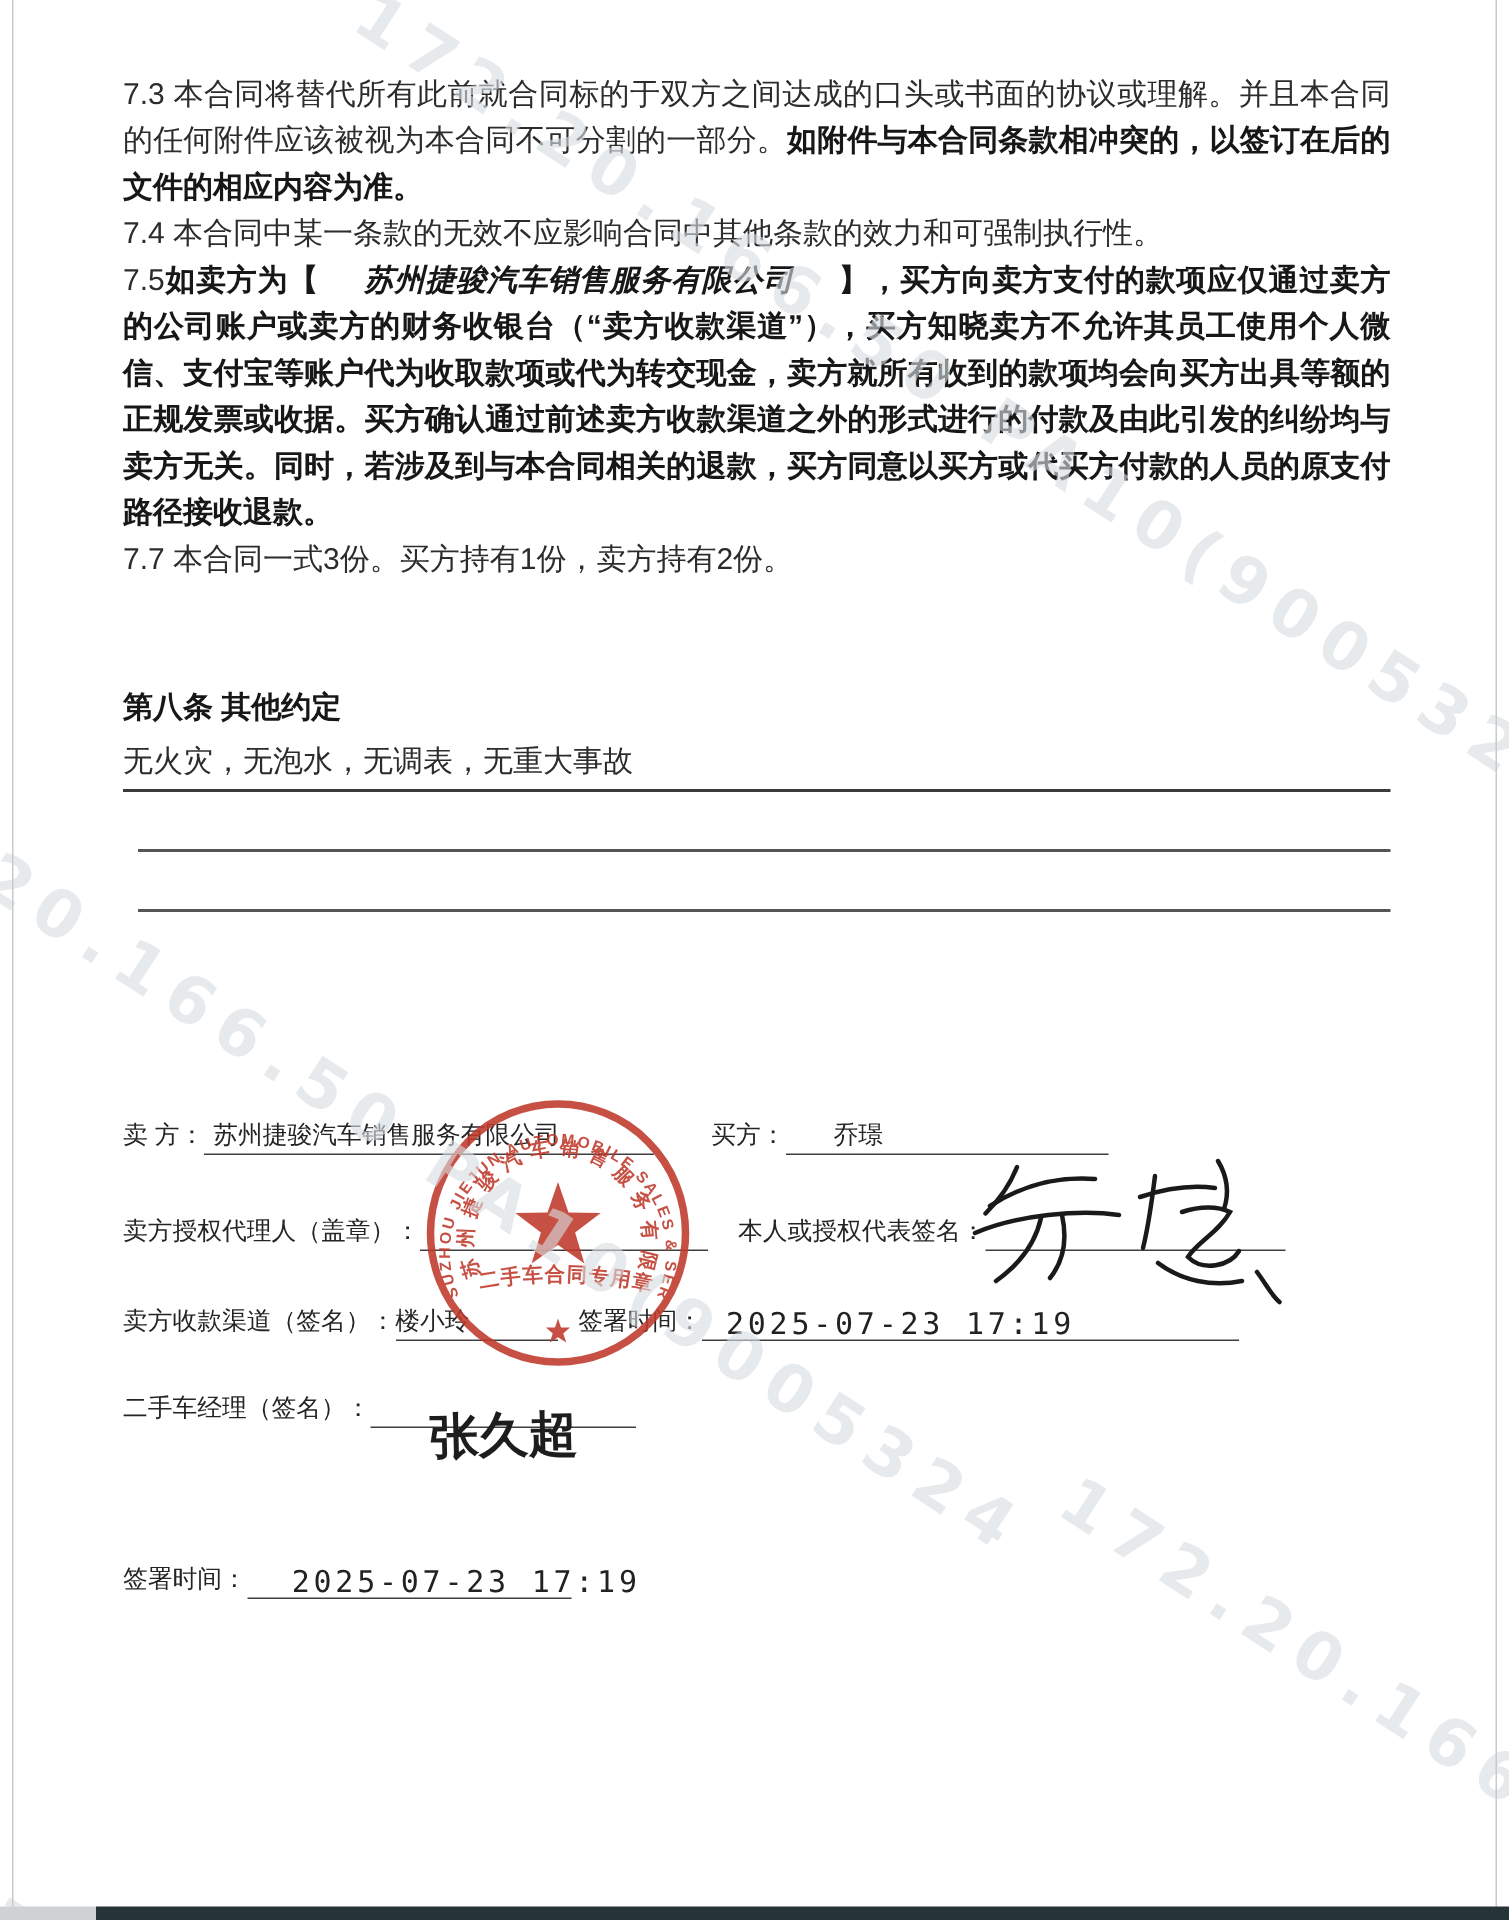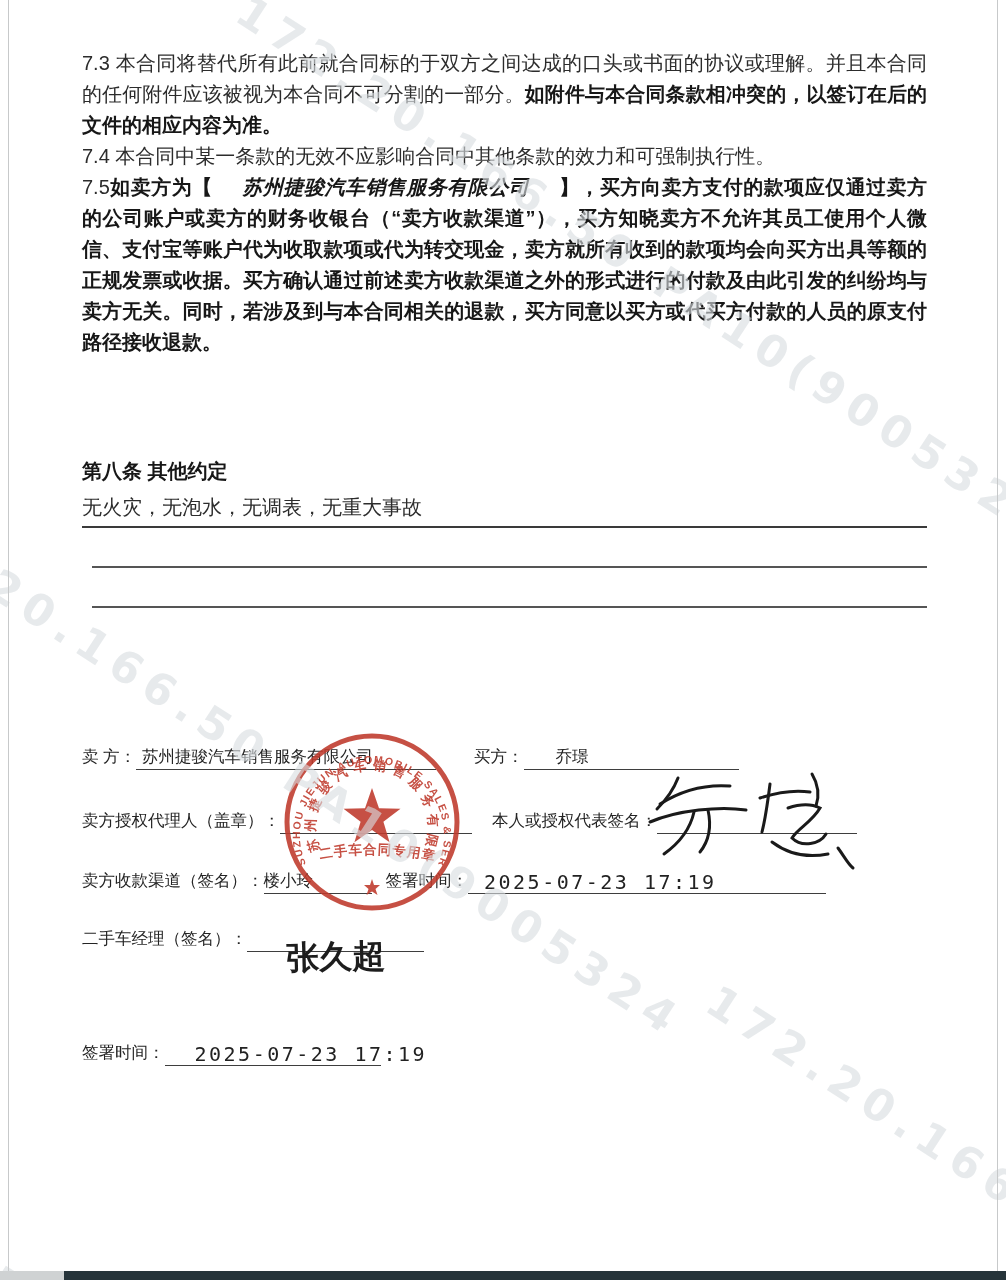--- a/index.html
+++ b/index.html
@@ -83,20 +83,21 @@
     <div class="wm" style="left: 255px; top: -15px;">172.20.166.50 PA10(9005324</div>
     <div class="wm" style="left: -115px; top: 480px;">172.20.166.50 PA10(9005324</div>
     <div class="wm" style="left: 725px; top: 975px;">172.20.166.50 PA10(9005324</div>
     <div class="wm" style="left: -25px; top: 1235px;">172.20.166.50 PA10(9005324</div>
   </div>
 
 <div id="clauses">
     <p><span>7.3 本合同将替代所有此前就合同标的于双方之间达成的口头或书面的协议或理解。并且本合同的任何附件应该被视为本合同不可分割的一部分。</span><span class="b">如附件与本合同条款相冲突的，以签订在后的文件的相应内容为准。</span></p>
     <p><span>7.4 本合同中某一条款的无效不应影响合同中其他条款的效力和可强制执行性。</span></p>
     <p><span>7.5</span><span class="b">如卖方为【</span><span class="b i gap">苏州捷骏汽车销售服务有限公司</span><span class="b">】，买方向卖方支付的款项应仅通过卖方的公司账户或卖方的财务收银台（“卖方收款渠道”），买方知晓卖方不允许其员工使用个人微信、支付宝等账户代为收取款项或代为转交现金，卖方就所有收到的款项均会向买方出具等额的正规发票或收据。买方确认通过前述卖方收款渠道之外的形式进行的付款及由此引发的纠纷均与卖方无关。同时，若涉及到与本合同相关的退款，买方同意以买方或代买方付款的人员的原支付路径接收退款。</span></p>
+    <p><span>7.7 本合同一式3份。买方持有1份，卖方持有2份。</span></p>
   </div>
 
 <div id="article8">
   <div class="a8-title">第八条 其他约定</div>
   <div class="a8-filled">无火灾，无泡水，无调表，无重大事故</div>
   <div class="a8-line"></div>
   <div class="a8-line"></div>
 </div>
 
 <div class="row" id="row1">

